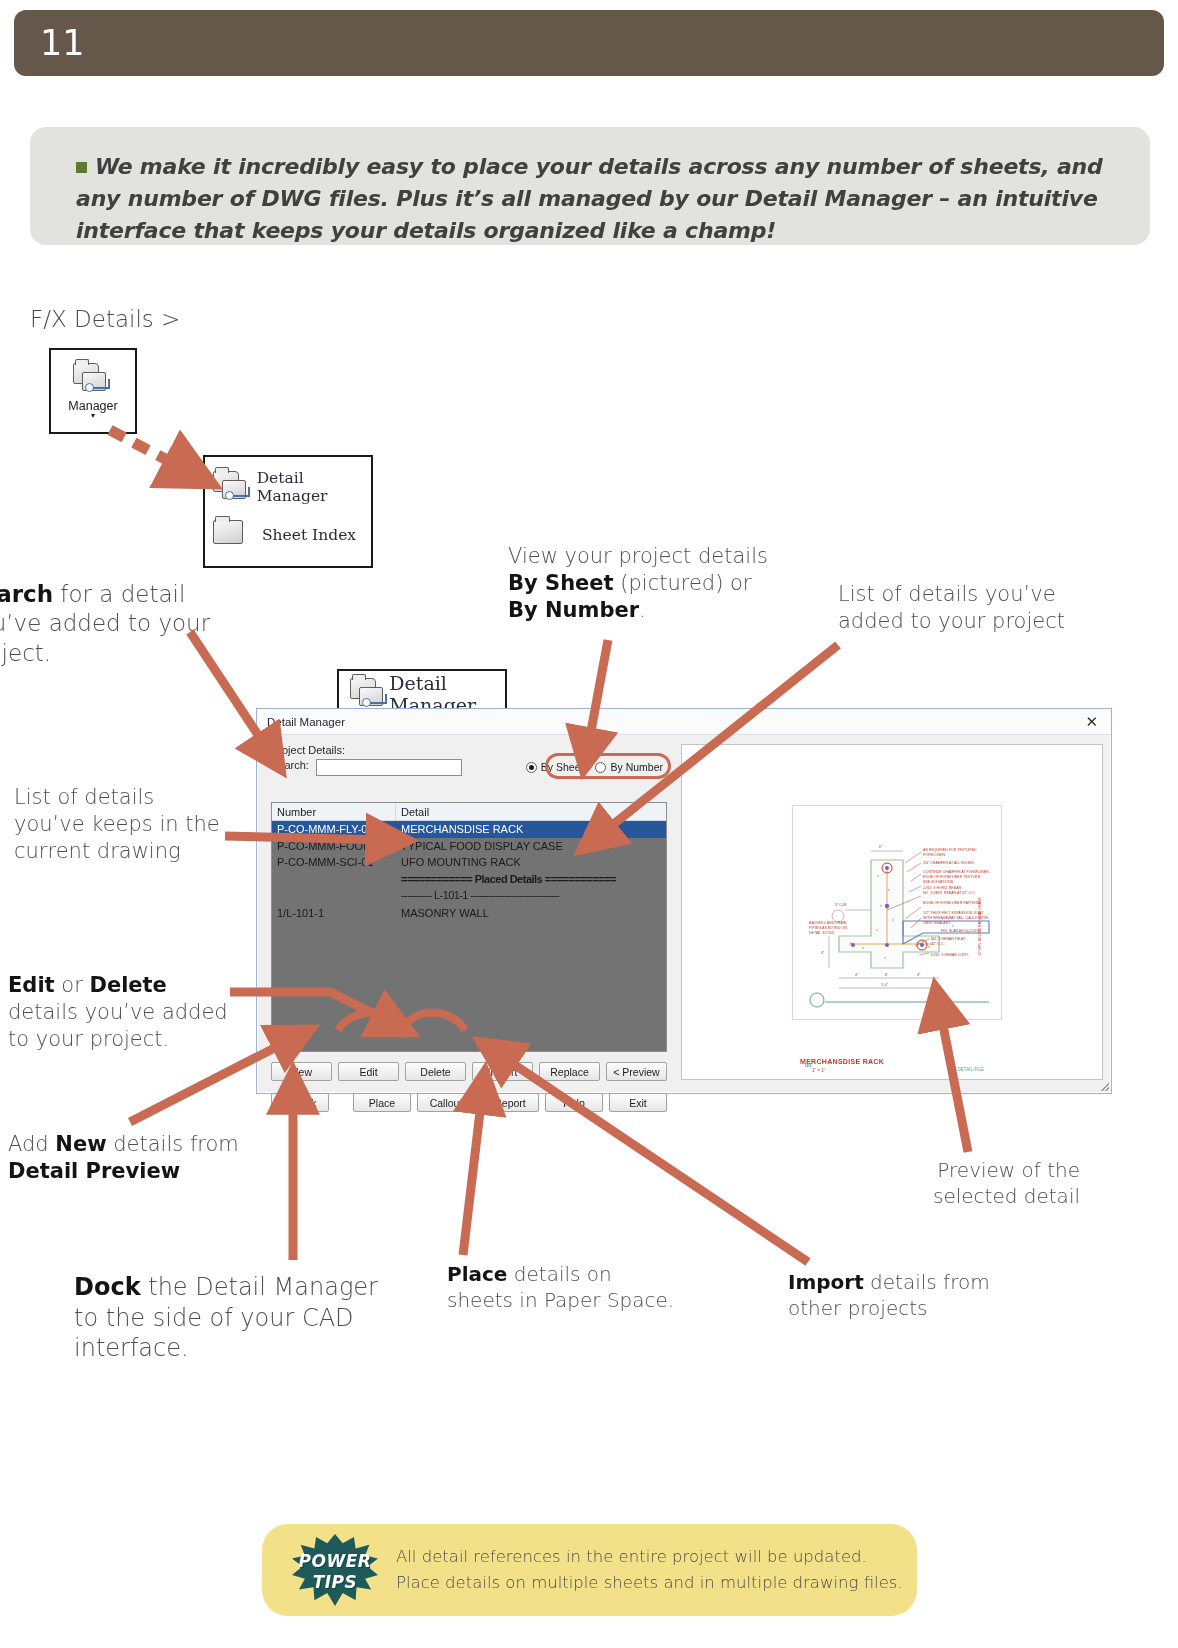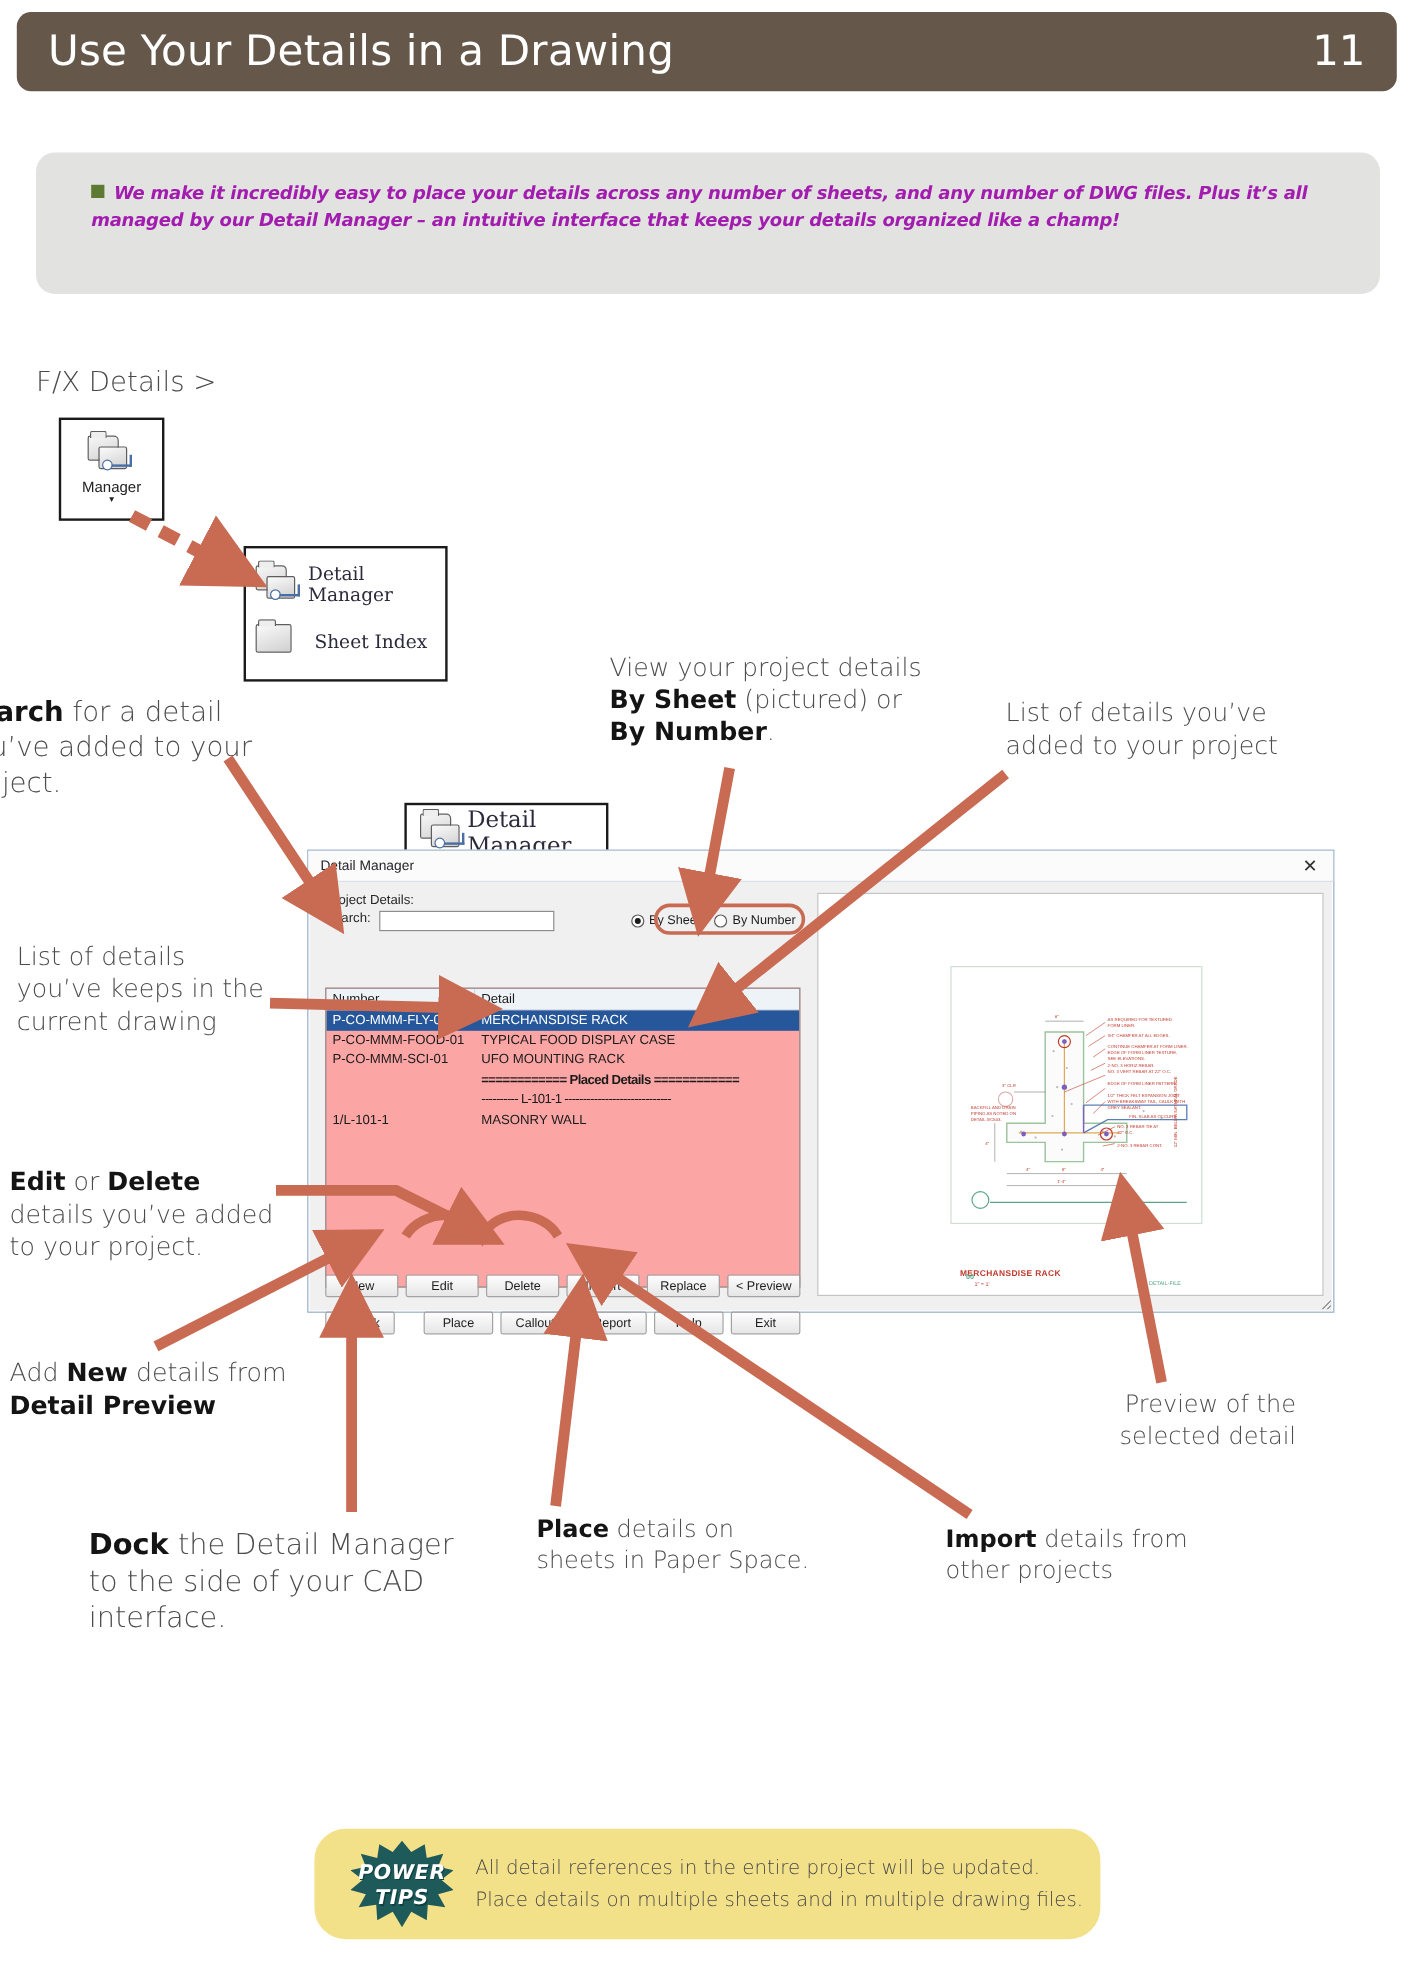--- a/index.html
+++ b/index.html
@@ -30,21 +30,21 @@
 
   
   .intro-box{
     position:absolute; left:30px; top:127px; width:1120px; height:118px;
     background:#e2e2e0; border-radius:16px;
     padding:24px 40px 0 46px;
   }
   .intro-text{
     font-family:"DejaVu Sans", sans-serif;
     font-style:italic; font-weight:bold;
-    font-size:15px; line-height:1.45; color:#a21caf;
+    font-size:22px; line-height:1.45; color:#404040;
     letter-spacing:-0.2px;
   }
   .intro-bullet{
     display:inline-block; width:11px; height:11px; background:#5d7a33;
     margin-right:8px; vertical-align:1px;
   }
 
   
   .fx-label{
     position:absolute; left:30px; top:306px;
@@ -166,21 +166,21 @@
     content:""; position:absolute; left:2.5px; top:2.5px; width:5px; height:5px;
     border-radius:50%; background:#1a1a1a;
   }
   .radio-ring{
     position:absolute; right:8px; top:18px; width:126px; height:26px;
     border:3px solid #c96a52; border-radius:13px; pointer-events:none;
   }
 
   .list-box{
     position:absolute; left:14px; top:67px; width:396px; height:250px;
-    border:1px solid #8d8d8d; background:#fca5a5; overflow:hidden;margin-top:21px;
+    border:1px solid #8d8d8d; background:#737373; overflow:hidden;
   }
   .list-head{
     display:flex; height:18px; background:#eef3f8;
     border-bottom:1px solid #cfd8e2; font-size:11px; color:#1d1d1d;
   }
   .list-head div{ padding-left:5px; display:flex; align-items:center; }
   .col-num{ width:124px; border-right:1px solid #cfd8e2; }
   .col-det{ flex:1; }
   .list-row{
     display:flex; height:16.5px; font-size:11px; color:#1a1a1a; align-items:center;
@@ -253,21 +253,20 @@
     color:#ffffff; letter-spacing:.5px;
     text-shadow:1px 1px 0 #123f3f;
   }
   .burst .l1{ top:17px; font-size:17px; }
   .burst .l2{ top:38px; font-size:17px; }
 </style>
 </head>
 <body>
 
 <div class="header-bar">
-  <div class="header-title">Use Your Details in a Drawing</div>
   <div class="header-page">11</div>
 </div>
 
 <div class="intro-box">
   <div class="intro-text">
     <span class="intro-bullet"></span><span>We make it incredibly easy to place your details across any number of sheets, and any number of DWG files. Plus it’s all managed by our Detail Manager – an intuitive interface that keeps your details organized like a champ!</span>
   </div>
 </div>
 
 <div class="fx-label">F/X Details &gt;</div>

